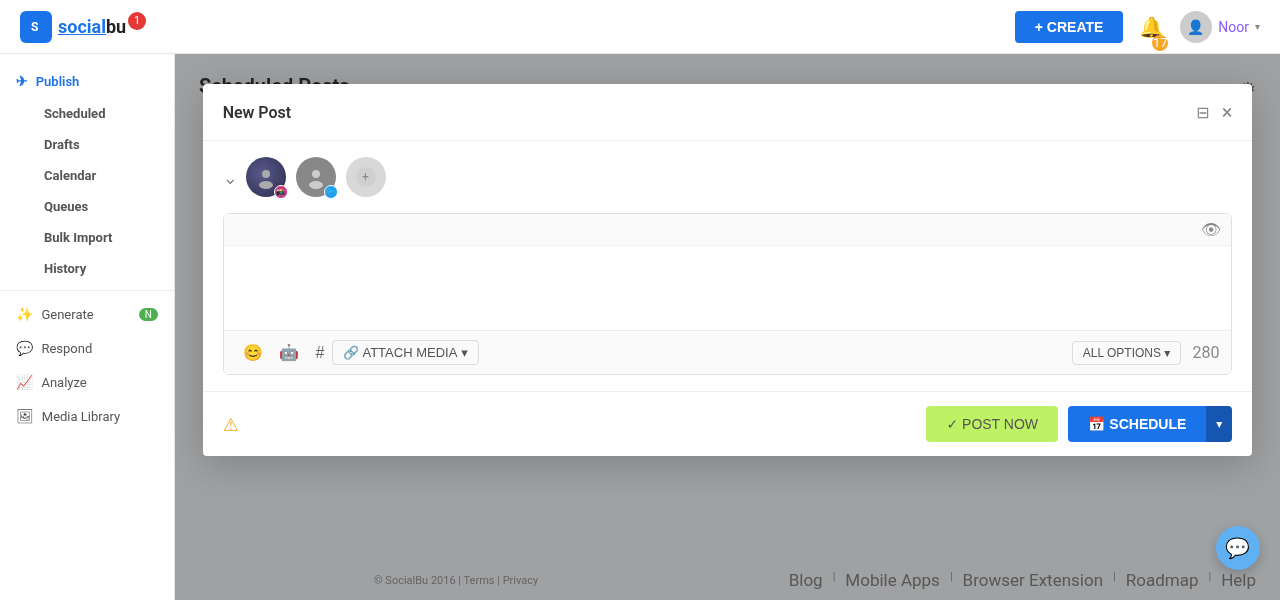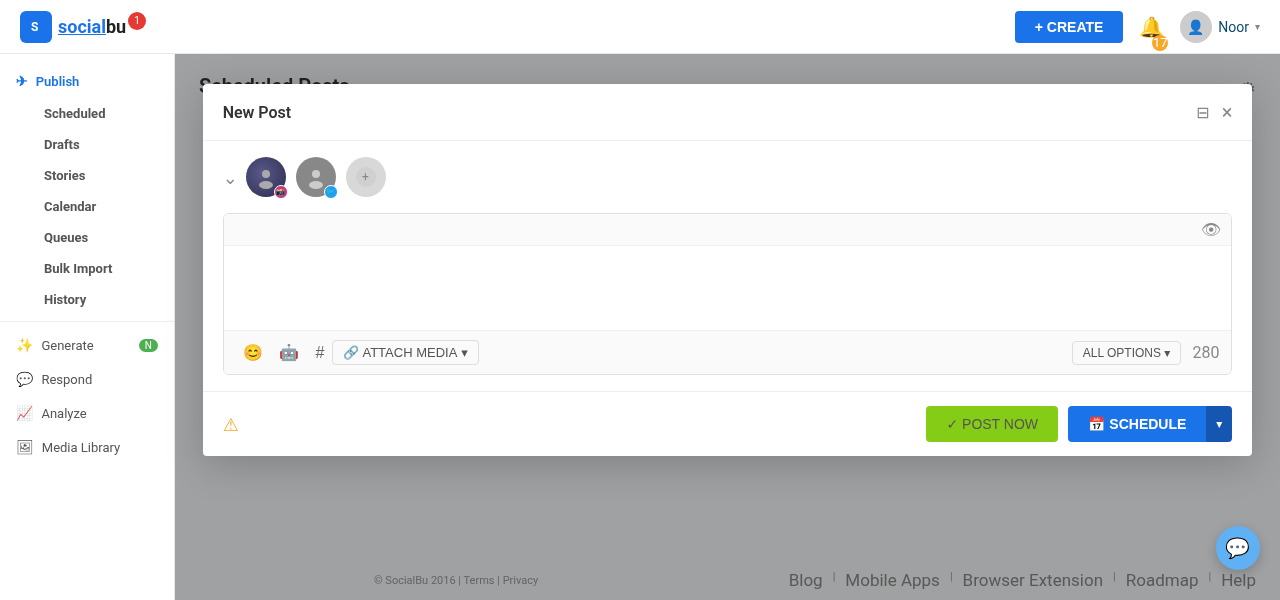--- a/index.html
+++ b/index.html
@@ -118,21 +118,21 @@
       border-radius: 50%;
       background: #ccc;
       display: flex;
       align-items: center;
       justify-content: center;
       font-size: 14px;
       color: #555;
     }
     .user-name {
       font-size: 14px;
-      color: #0c4a6e;
+      color: #8b5cf6;
       text-align: right;
     }
 
     
     .layout {
       display: flex;
       height: calc(600px - 54px);
     }
 
     
@@ -385,21 +385,21 @@
       padding: 14px 20px;
       gap: 10px;
       border-top: 1px solid #eee;
     }
     .warning-icon {
       color: #f9a825;
       font-size: 18px;
       margin-right: auto;
     }
     .post-now-btn {
-      background: #84cc16;
+      background: #bef264;
       border: none;
       border-radius: 4px;
       padding: 10px 20px;
       font-size: 14px;
       font-weight: 500;
       color: #555;
       cursor: pointer;
       display: flex;
       align-items: center;
       gap: 6px;
@@ -511,23 +511,20 @@
     <div class="sidebar-item active">
       <span class="icon">✈</span>
       <span>Publish</span>
     </div>
     <div class="sidebar-sub">
       <div class="sidebar-sub-item">
         <span>Scheduled</span>
       </div>
       <div class="sidebar-sub-item">
         <span>Drafts</span>
-      </div>
-      <div class="sidebar-sub-item">
-        <span>Stories</span>
       </div>
       <div class="sidebar-sub-item">
         <span>Calendar</span>
       </div>
       <div class="sidebar-sub-item">
         <span>Queues</span>
       </div>
       <div class="sidebar-sub-item">
         <span>Bulk Import</span>
       </div>

